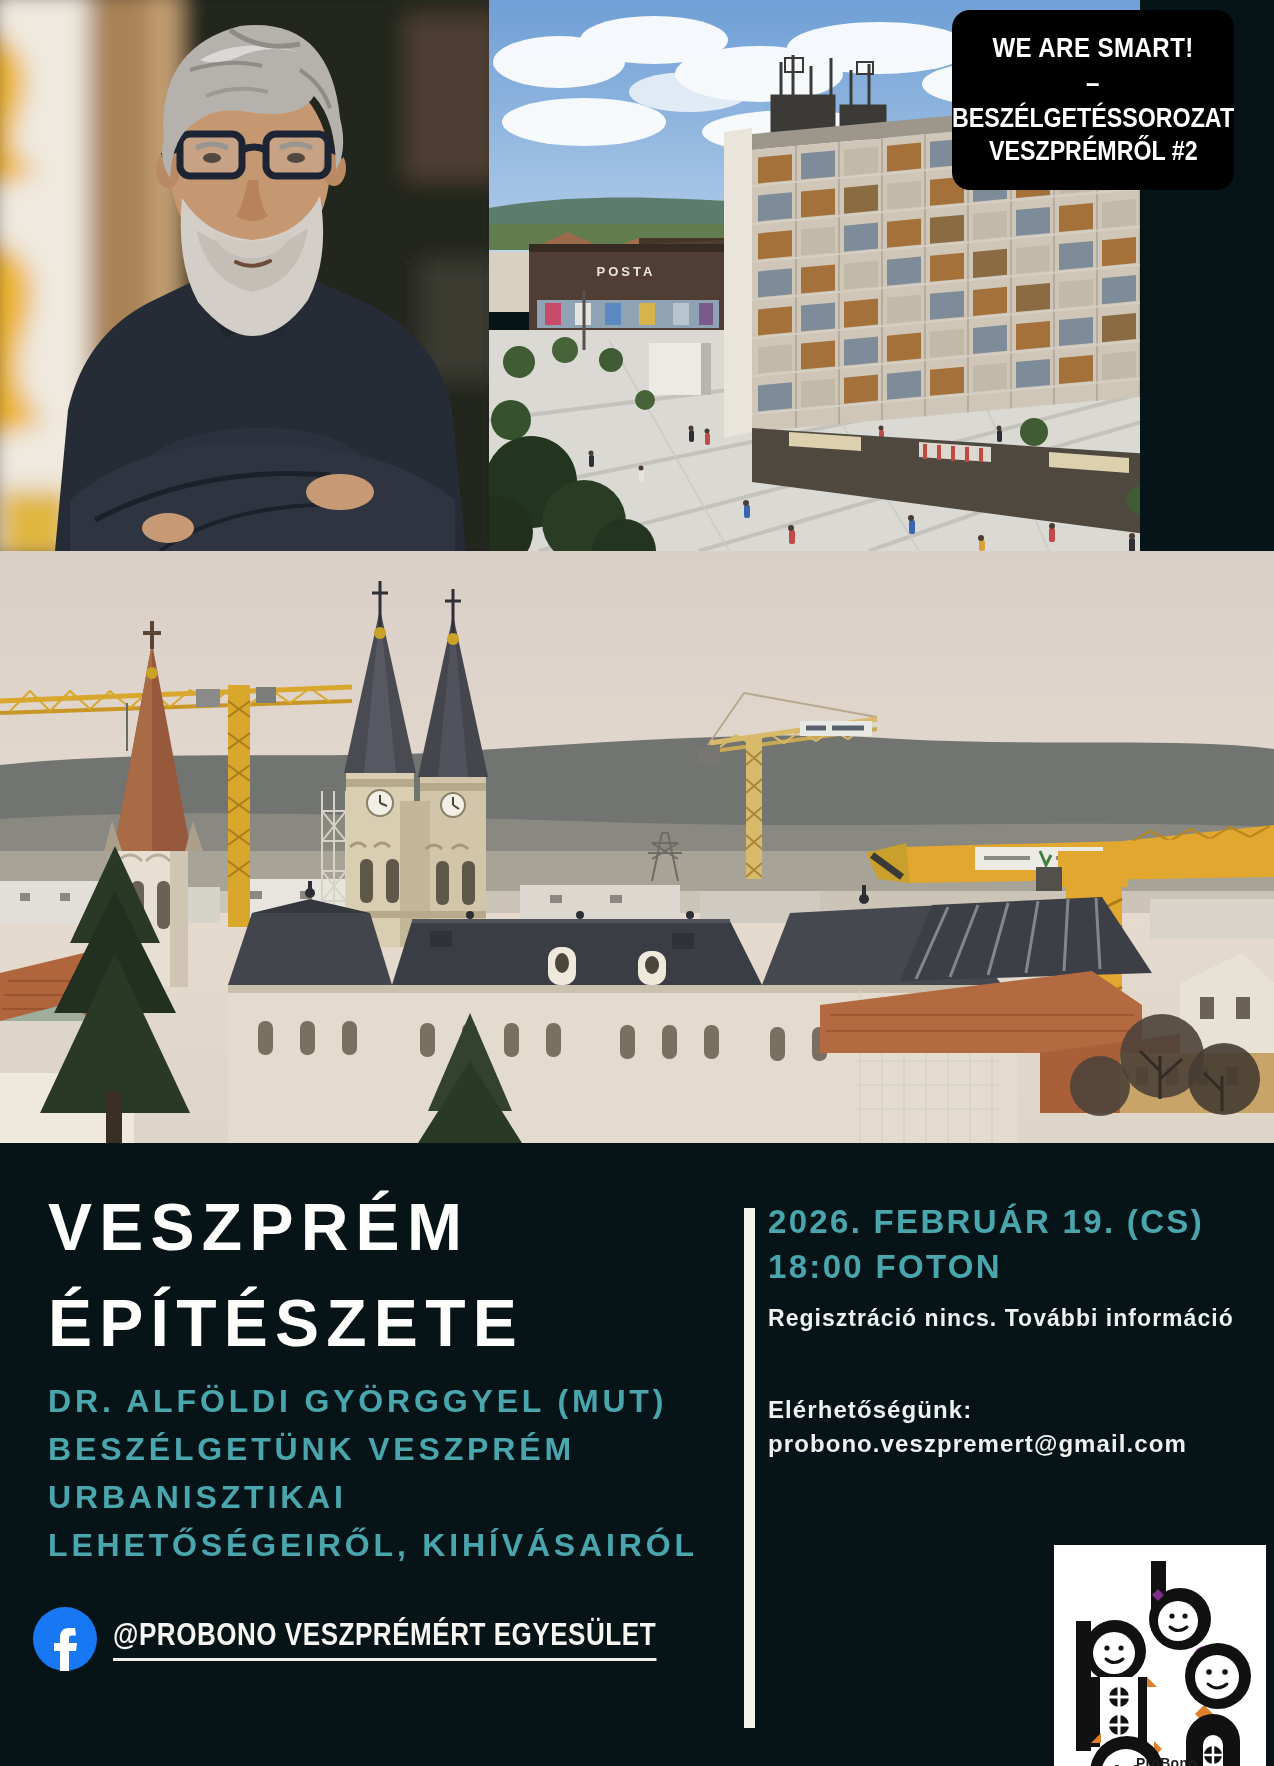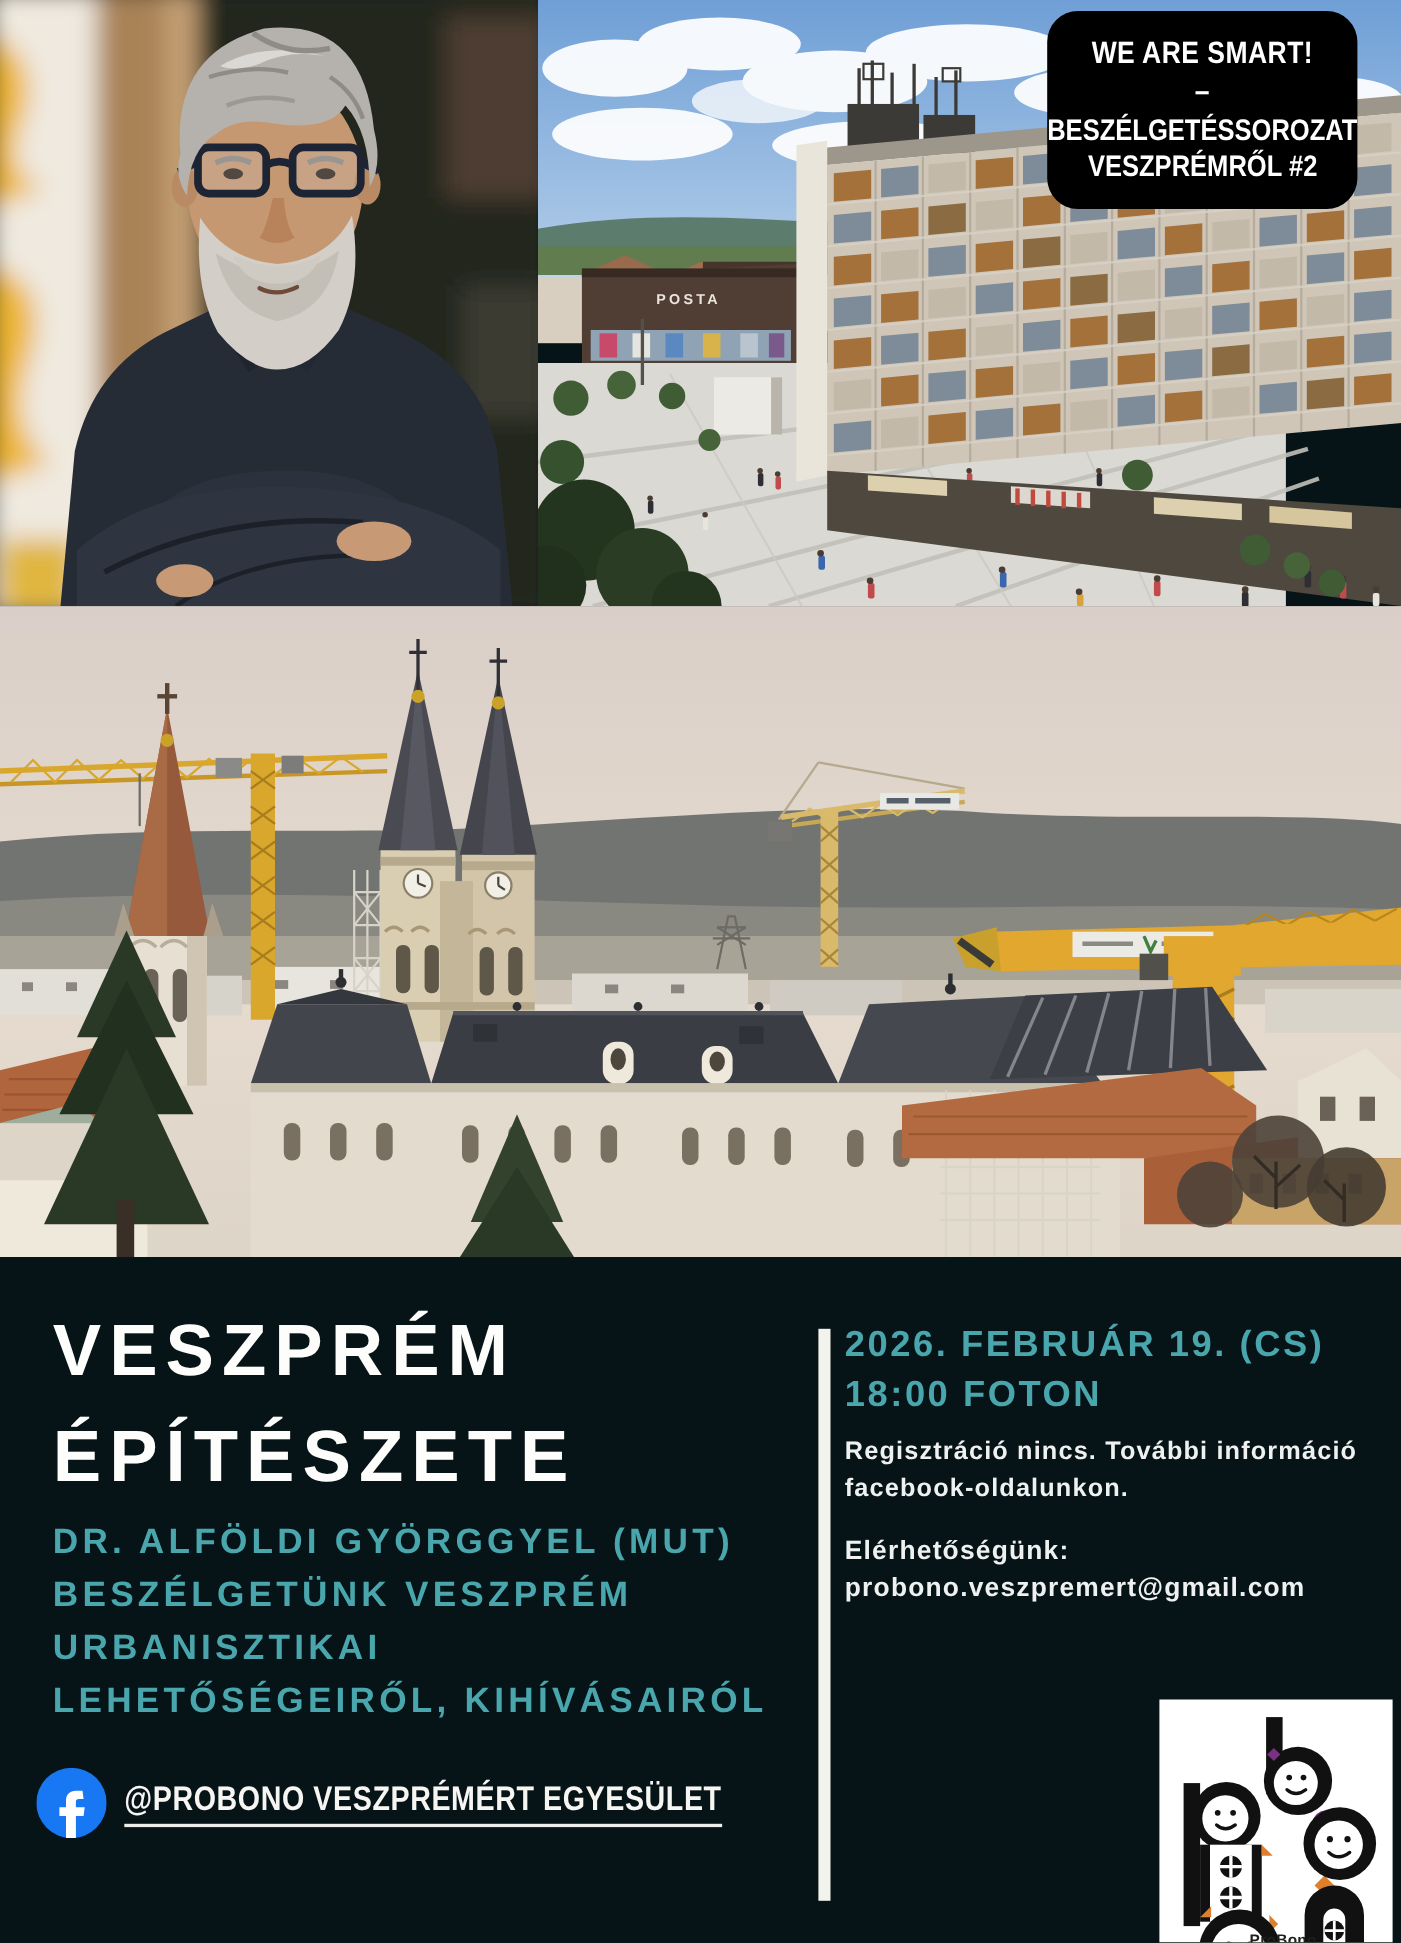--- a/index.html
+++ b/index.html
@@ -2,25 +2,25 @@
 <html><head>
 <meta charset="utf-8">
 <style>
   * { margin:0; padding:0; box-sizing:border-box; }
   body { background:#222; font-family:"Liberation Sans","DejaVu Sans",sans-serif; }
   .poster { position:relative; width:1274px; height:1766px; margin:0 auto; background:#061417; overflow:hidden; }
 
   .photo { position:absolute; overflow:hidden; }
   .photo svg { display:block; }
   .photo-portrait { left:0; top:0; width:489px; height:551px; }
-  .photo-city { left:489px; top:0; width:785px; height:551px; }
+  .photo-city { left:489px; top:0; width:651px; height:551px; }
   .photo-skyline { left:0; top:551px; width:1274px; height:592px; }
 
   .badge { position:absolute; left:952px; top:10px; width:282px; height:180px;
-           background:#000; border-radius:28px; display:flex; flex-direction:column;
+           background:#000; border-radius:18px; display:flex; flex-direction:column;
            align-items:center; justify-content:center; color:#fff; text-align:center; }
   .badge .cond { transform:scaleX(.86); transform-origin:50% 50%; white-space:nowrap; }
   .badge-line1 { font-size:28px; font-weight:bold; letter-spacing:.5px; margin-bottom:9px; }
   .badge-dash  { font-size:28px; font-weight:bold; line-height:20px; margin-bottom:9px; }
   .badge-line2 { font-size:27px; font-weight:bold; line-height:33px; }
   .badge-line3 { font-size:27px; font-weight:bold; line-height:33px; }
 
   .dark-section { position:absolute; left:0; top:1143px; width:1274px; height:623px; background:#061417; }
 
   .main-title { position:absolute; left:48px; top:36px; color:#fdfdfb; font-weight:bold;
@@ -681,21 +681,20 @@
 
     <div class="divider"></div>
 
     <div class="date-block">
       <div>2026. FEBRUÁR 19. (CS)</div>
       <div>18:00 FOTON</div>
     </div>
 
     <div class="info-block">
       <div>Regisztráció nincs. További információ</div>
-      <div>facebook-oldalunkon.</div>
     </div>
 
     <div class="contact-block">
       <div>Elérhetőségünk:</div>
       <div>probono.veszpremert@gmail.com</div>
     </div>
 
     <div class="logo-box">
       <svg class="logo-art" width="212" height="269" viewBox="0 0 212 269">
 

